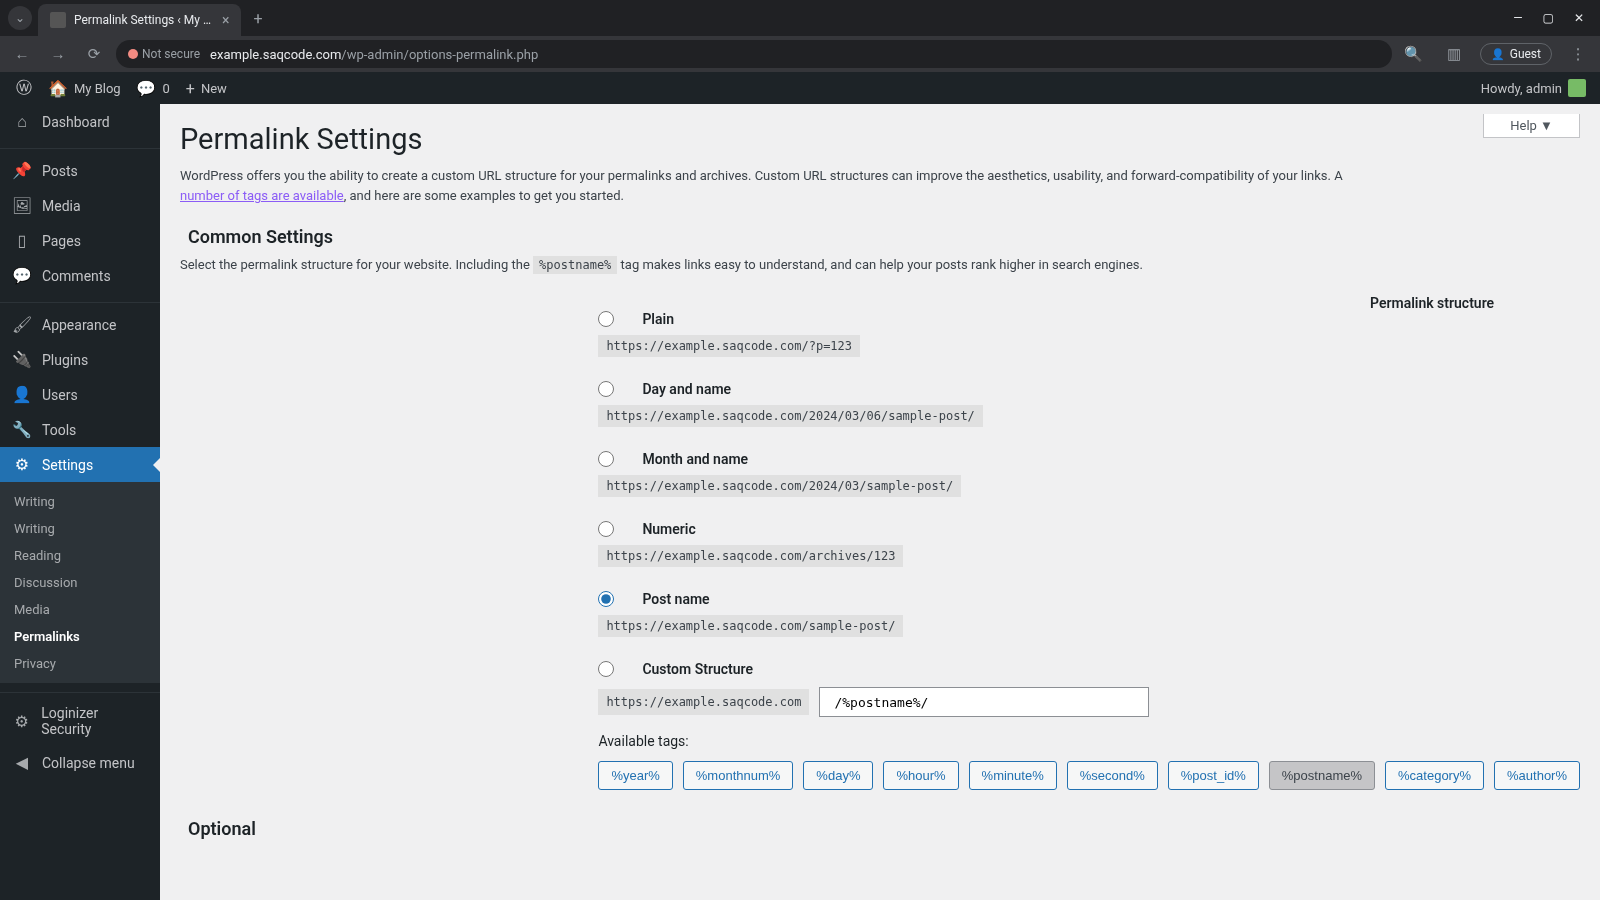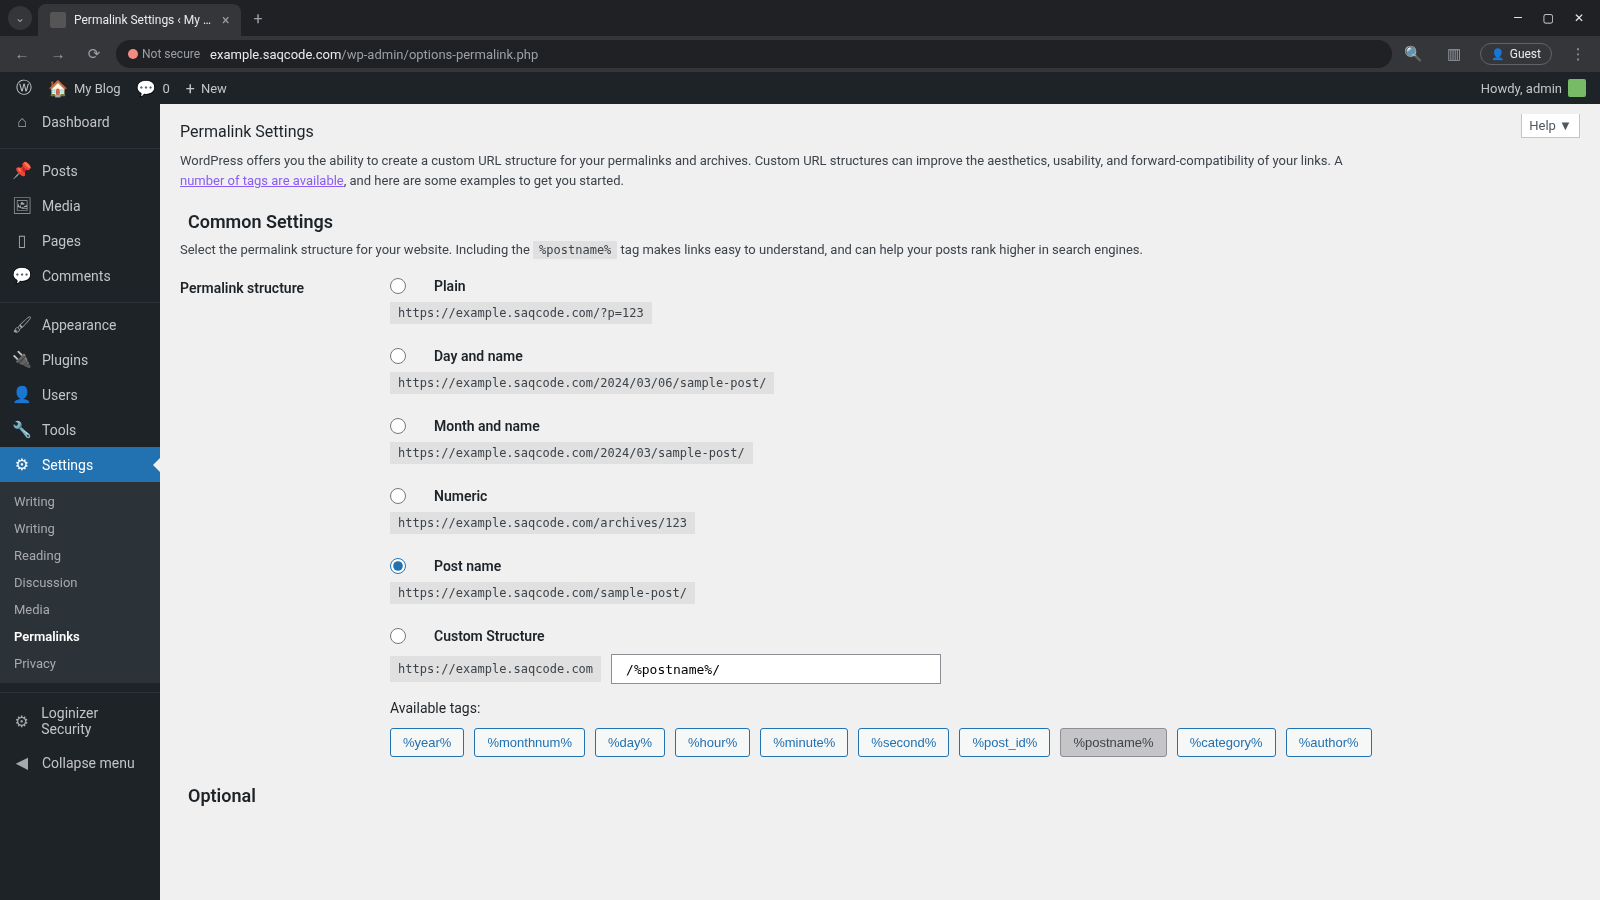--- a/index.html
+++ b/index.html
@@ -42,28 +42,28 @@
 .menu-item.current .mi-icon { color: #fff; }
 .menu-sep { height: 6px; background: #1d2327; border-bottom: 1px solid #2c3338; margin: 4px 0; }
 .submenu { background: #2c3338; padding: 6px 0; font-size: 13px; }
 .submenu-item { padding: 6px 12px 6px 14px; color: #a7aaad; }
 .submenu-item.current { color: #fff; font-weight: 600; }
 .current-marker { position: relative; }
 .current-marker::after { content: ""; position: absolute; right: -1px; top: 50%; transform: translateY(-50%); border: 8px solid transparent; border-right-color: #f0f0f1; }
 
 
 .wp-content { flex: 1; background: #f0f0f1; color: #1d2327; padding: 0 20px 20px; overflow: auto; position: relative; }
-.help-tab { position: absolute; right: 20px; top: 10px; background:#fff; border:1px solid #c3c4c7; border-top:0; padding: 4px 7px; font-size: 13px; color:#50575e; }
-h1.page-title { font-size: 16px; font-weight: 400; padding: 18px 0 10px; color: #1d2327; }
+.help-tab { position: absolute; right: 20px; top: 10px; background:#fff; border:1px solid #c3c4c7; border-top:0; padding: 4px 26px; font-size: 13px; color:#50575e; }
+h1.page-title { font-size: 29px; font-weight: 400; padding: 18px 0 10px; color: #1d2327; }
 p.intro { font-size: 13px; color: #3c434a; max-width: 1180px; line-height: 1.55; }
 a.wp-link { color: #8b5cf6; text-decoration: underline; }
 h2.section { font-size: 18px; font-weight: 600; margin: 20px 8px 8px; color: #1d2327; }
 code.inline { background: #e0e0e0; padding: 2px 6px; font-family: Consolas, Monaco, monospace; font-size: 12px; }
 
-.form-row { display: flex; align-items: flex-start; margin-top: 18px; }
+.form-row { display: flex; align-items: flex-end; margin-top: 18px; flex-direction: column; }
 .form-label { width: 210px; font-weight: 600; font-size: 14px; color: #1d2327; padding-top: 2px; }
 .form-field { flex: 1; }
 .radio-opt { margin-bottom: 24px; }
 .radio-opt label { display: flex; align-items: center; gap: 28px; font-size: 14px; font-weight: 600; color: #1d2327; }
 .radio-opt input[type=radio] { width: 16px; height: 16px; accent-color: #2271b1; }
 .example { display:inline-block; background: #e0e0e0; font-family: Consolas, Monaco, monospace; font-size: 12px; padding: 4px 8px; margin-top: 8px; color: #3c434a; }
 .custom-row { display: flex; align-items: center; gap: 10px; margin-top: 10px; }
 .custom-prefix { background: #e0e0e0; font-family: Consolas, Monaco, monospace; font-size: 12px; padding: 6px 8px; color: #3c434a; }
 .custom-input { font-family: Consolas, Monaco, monospace; font-size: 13px; padding: 4px 14px; border: 1px solid #8c8f94; width: 330px; height: 30px; background:#fff; }
 .avail-label { margin: 16px 0 12px; font-size: 14px; color: #1d2327; }

